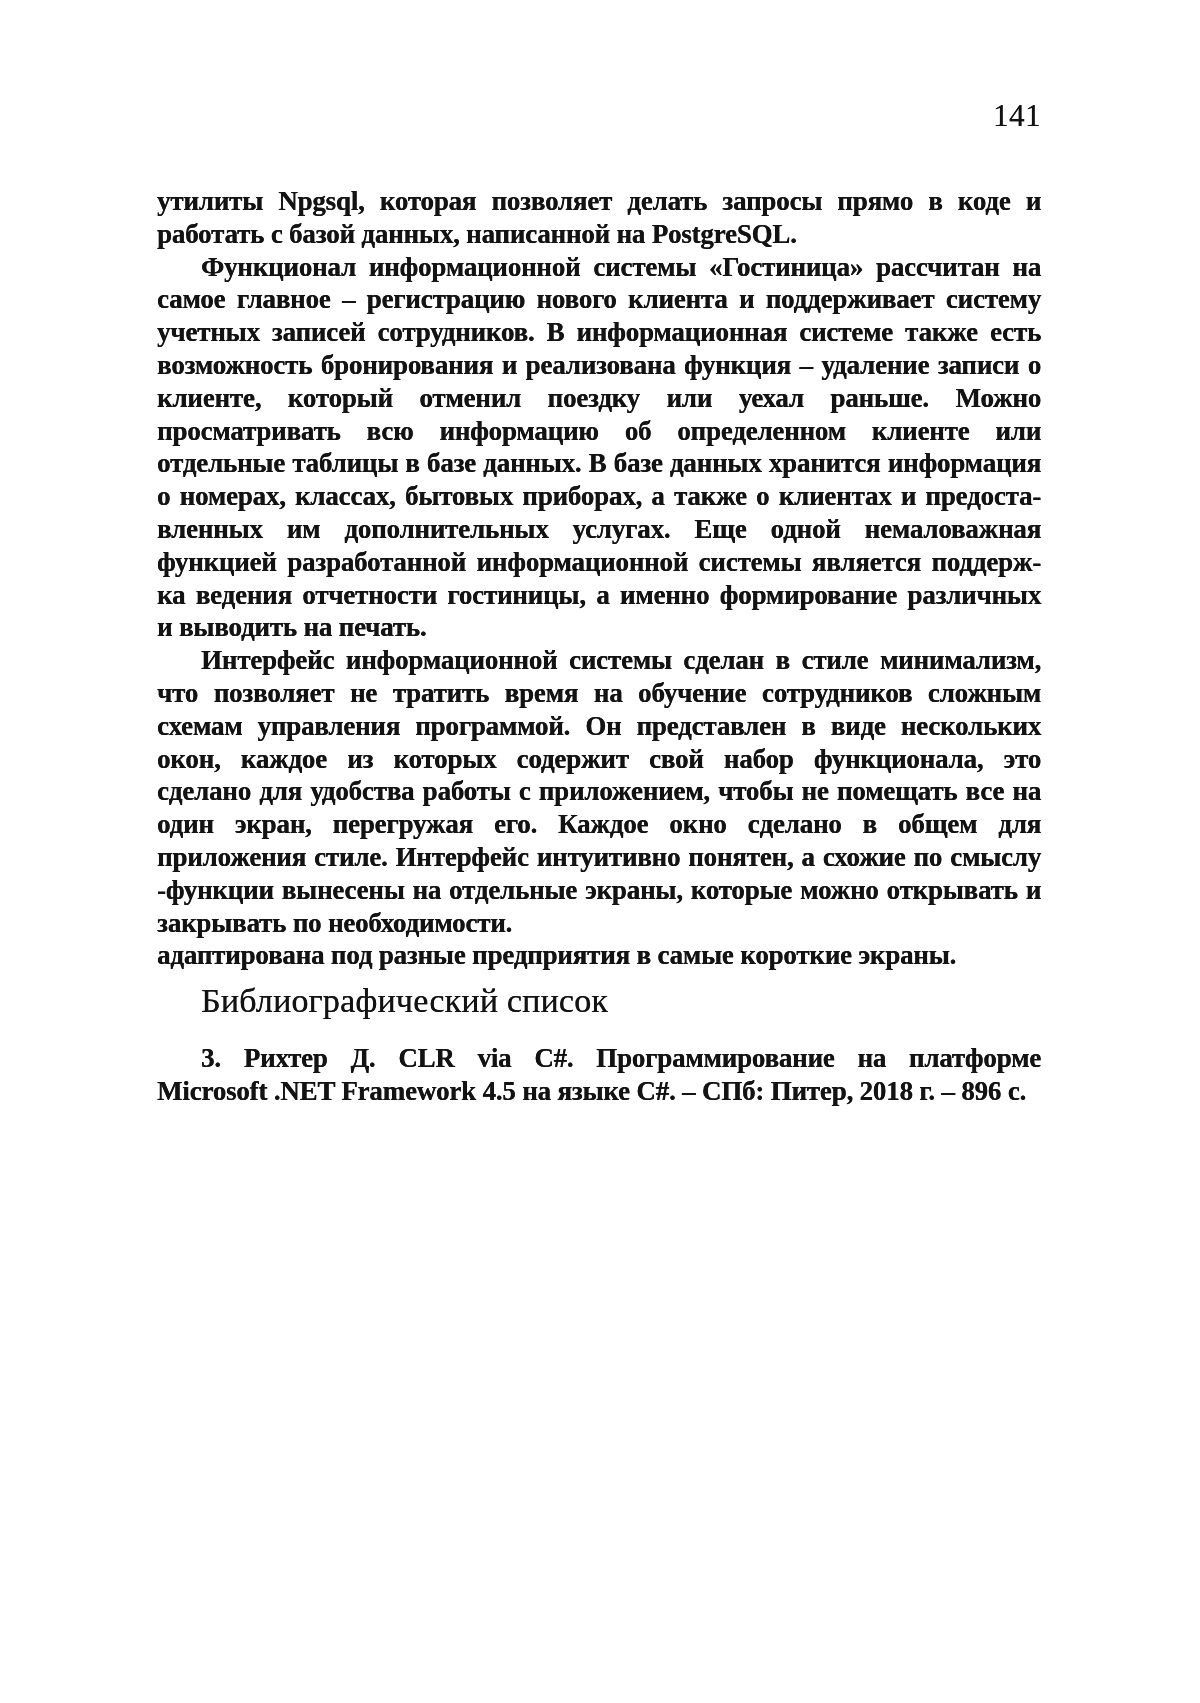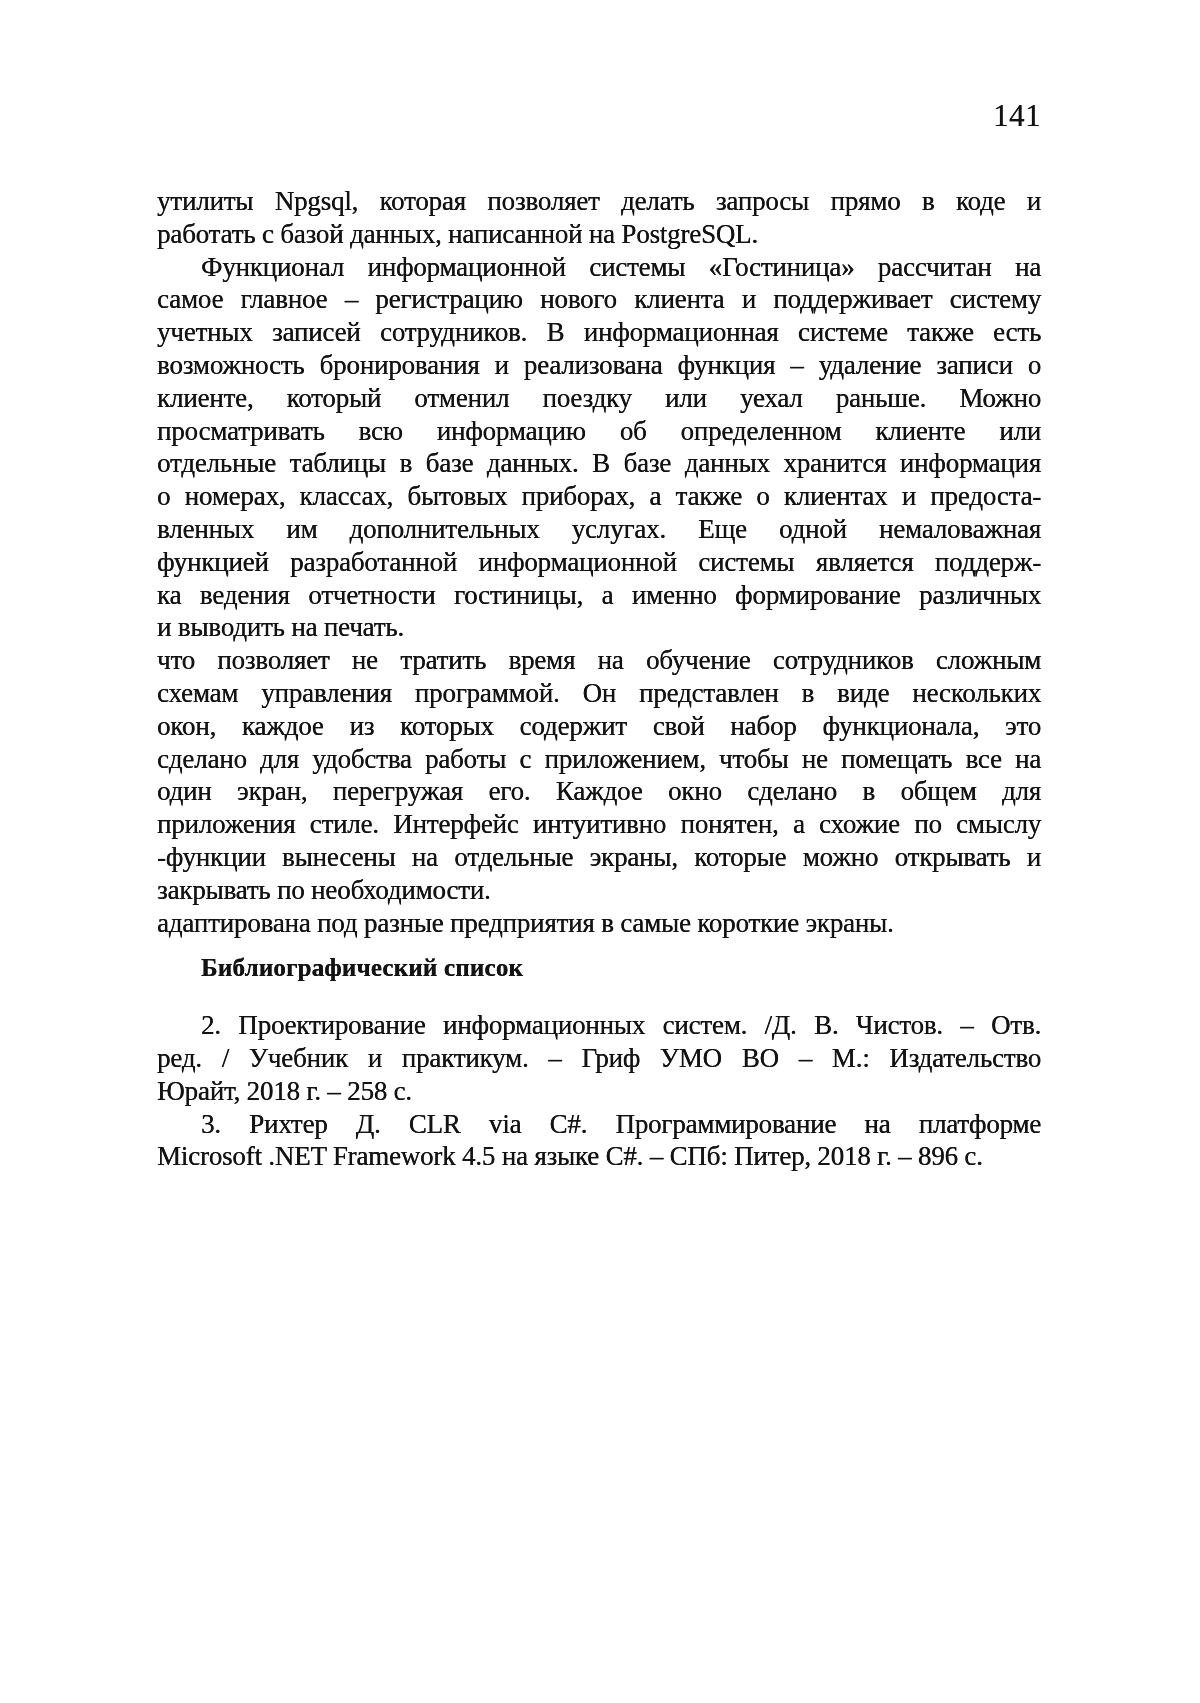--- a/index.html
+++ b/index.html
@@ -24,27 +24,27 @@
   .text {
     position: absolute;
     left: 157px;
     top: 185px;
     width: 884px;
     font-size: 27px;
     line-height: 32.8px;
     letter-spacing: -0.2px;
     text-shadow: 0.3px 0 0 currentColor;
   }
-  .para { margin: 0; }
+  .para { margin: 0; font-weight: bold; }
   .ln { text-align: justify; text-align-last: justify; }
   .ln.last { text-align-last: left; }
   .ln.ind { padding-left: 44px; }
   .bib-heading {
-    font-size: 25px;
-    font-weight: bold;
+    font-size: 34px;
+    font-weight: normal;
     margin: 13px 0 24px 0;
     padding-left: 44px;
     letter-spacing: 0.2px;
   }
 </style>
 </head>
 <body>
 
 <div class="page">
 
@@ -66,42 +66,38 @@
       <div class="ln">просматривать всю информацию об определенном клиенте или</div>
       <div class="ln">отдельные таблицы в базе данных. В базе данных хранится информация</div>
       <div class="ln">о номерах, классах, бытовых приборах, а также о клиентах и предоста-</div>
       <div class="ln">вленных им дополнительных услугах. Еще одной немаловажная</div>
       <div class="ln">функцией разработанной информационной системы является поддерж-</div>
       <div class="ln">ка ведения отчетности гостиницы, а именно формирование различных</div>
       <div class="ln last">и выводить на печать.</div>
     </div>
 
     <div class="para">
+      <div class="ln ind">Интерфейс информационной системы сделан в стиле минимализм,</div>
       <div class="ln">что позволяет не тратить время на обучение сотрудников сложным</div>
       <div class="ln">схемам управления программой. Он представлен в виде нескольких</div>
       <div class="ln">окон, каждое из которых содержит свой набор функционала, это</div>
       <div class="ln">сделано для удобства работы с приложением, чтобы не помещать все на</div>
       <div class="ln">один экран, перегружая его. Каждое окно сделано в общем для</div>
       <div class="ln">приложения стиле. Интерфейс интуитивно понятен, а схожие по смыслу</div>
       <div class="ln">-функции вынесены на отдельные экраны, которые можно открывать и</div>
       <div class="ln last">закрывать по необходимости.</div>
     </div>
 
     <div class="para">
       <div class="ln last">адаптирована под разные предприятия в самые короткие экраны.</div>
     </div>
 
     <h2 class="bib-heading">Библиографический список</h2>
 
 
-    <div class="para">
-      <div class="ln ind">2. Проектирование информационных систем. /Д. В. Чистов. – Отв.</div>
-      <div class="ln">ред. / Учебник и практикум. – Гриф УМО ВО – М.: Издательство</div>
-      <div class="ln last">Юрайт, 2018 г. – 258 с.</div>
-    </div>
 
     <div class="para">
       <div class="ln ind">3. Рихтер Д. CLR via C#. Программирование на платформе</div>
       <div class="ln last">Microsoft .NET Framework 4.5 на языке C#. – СПб: Питер, 2018 г. – 896 с.</div>
     </div>
 
   </div>
 </div>
 
 </body></html>

